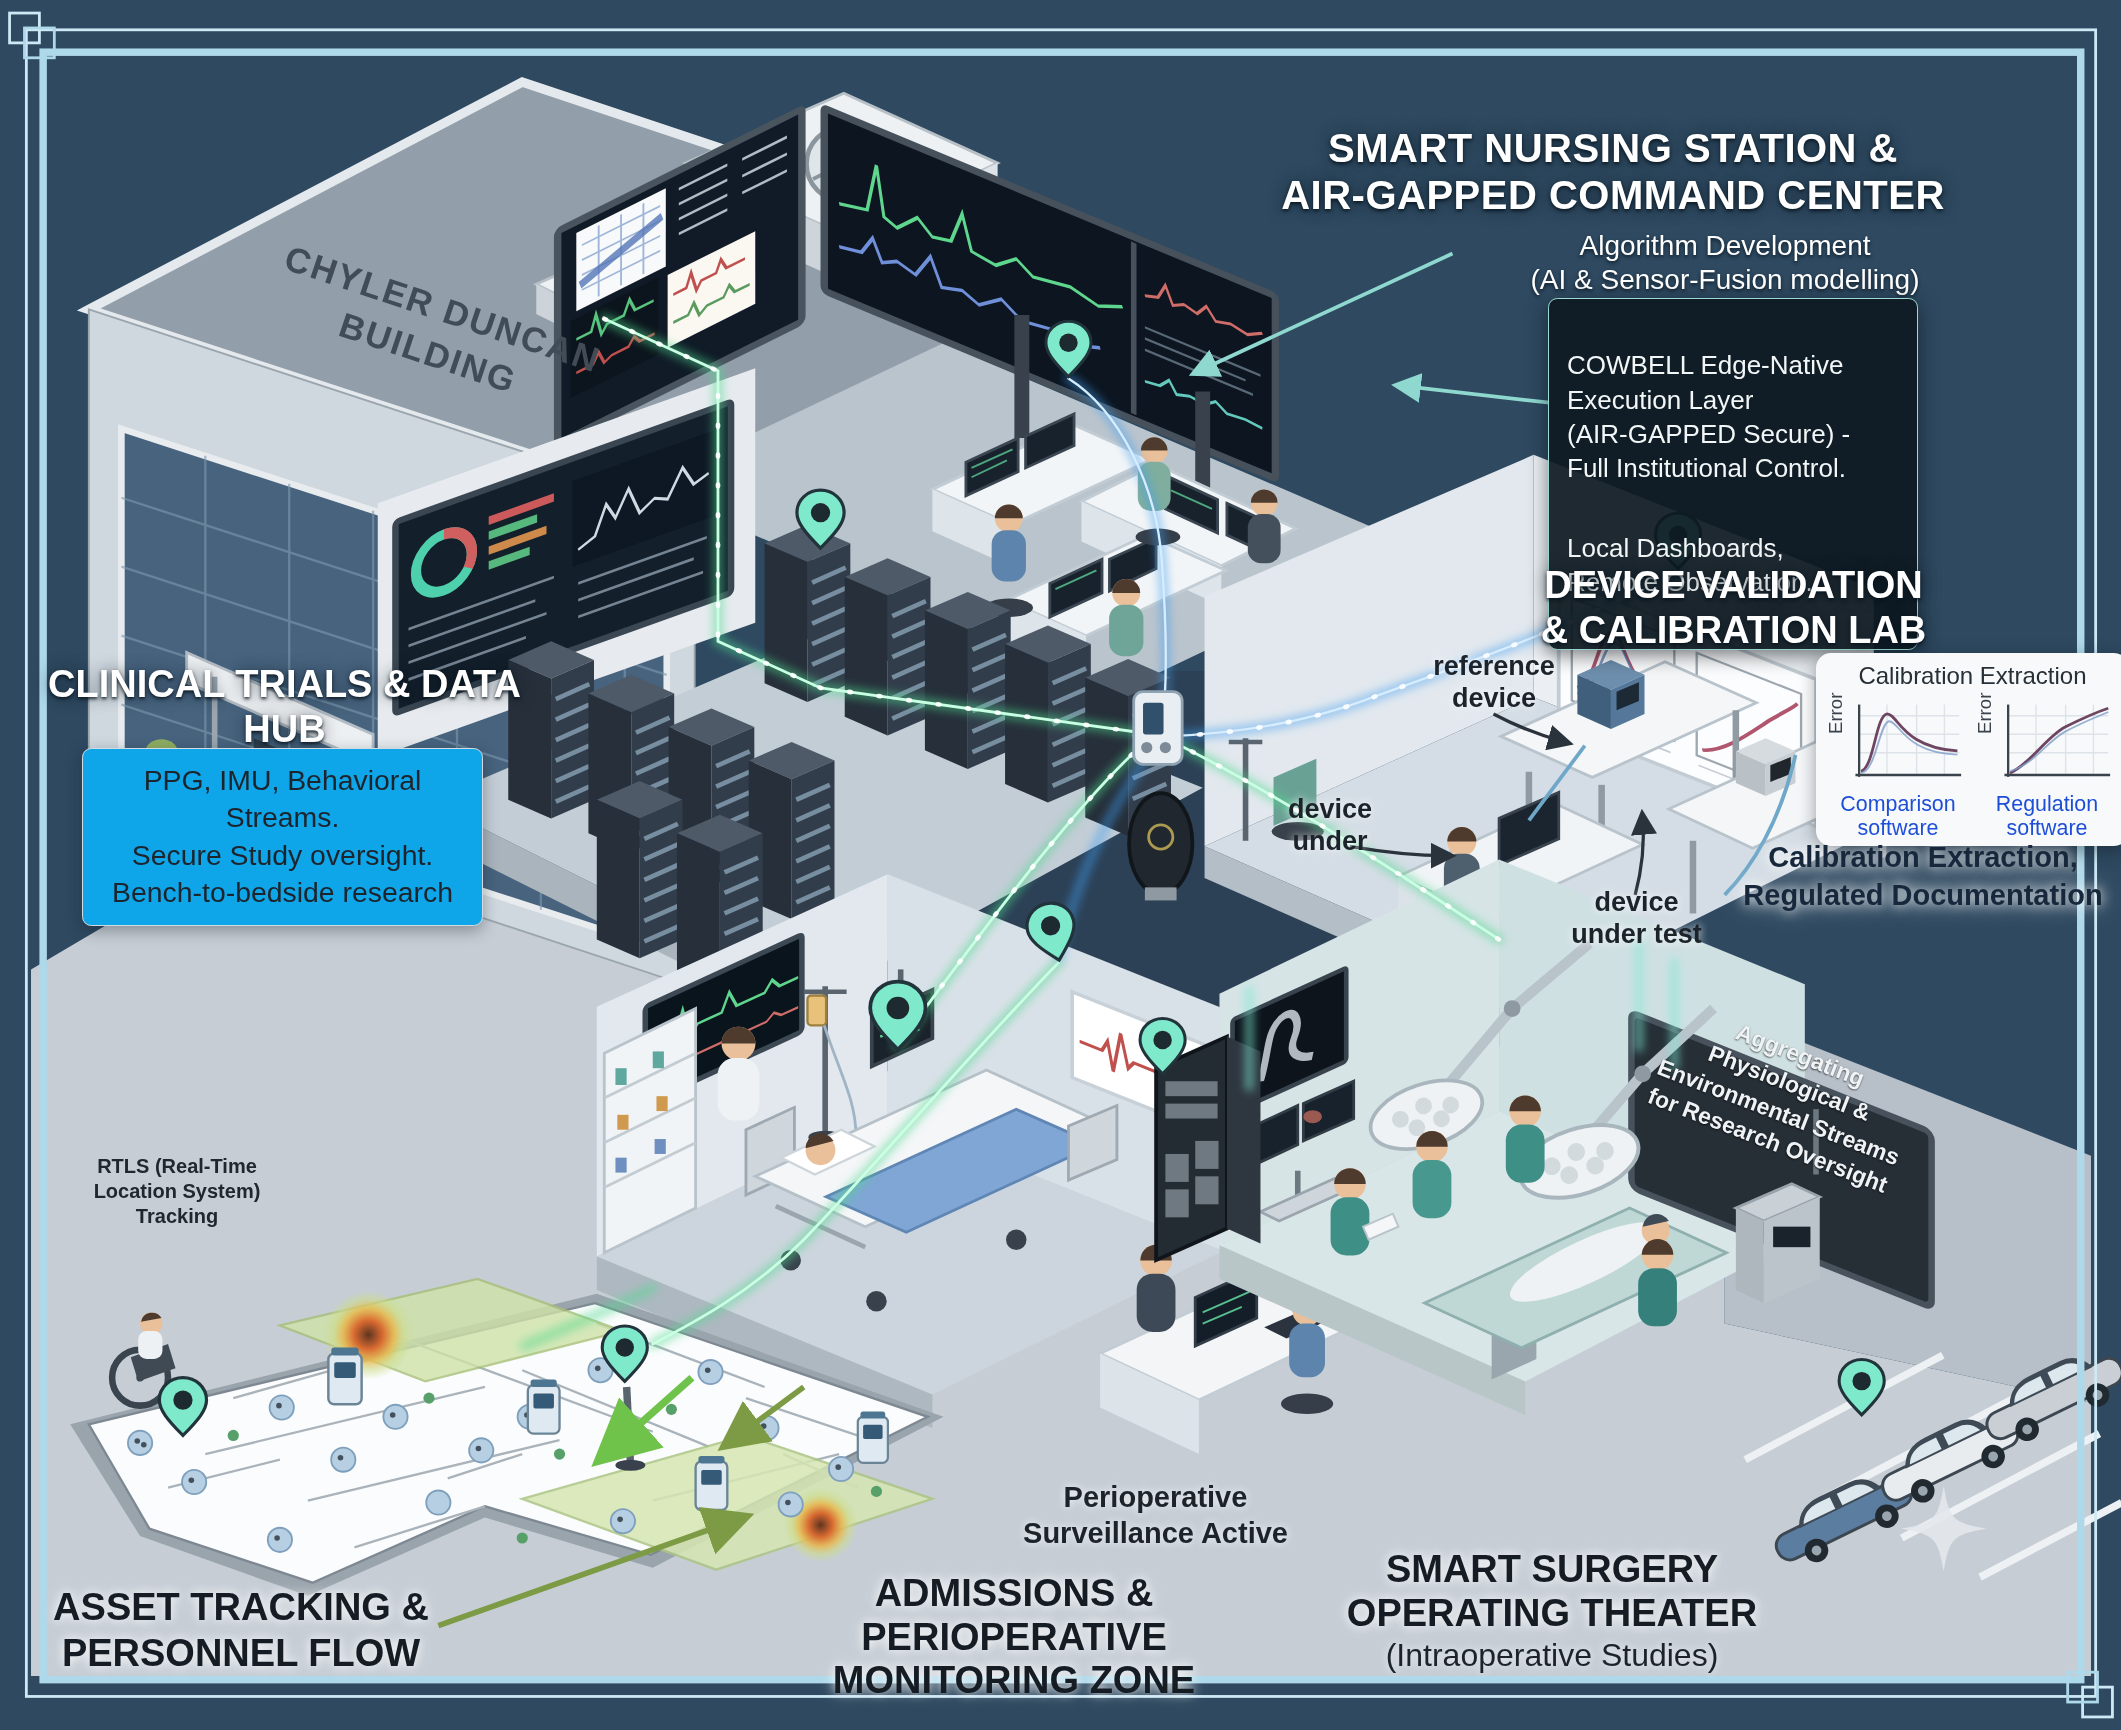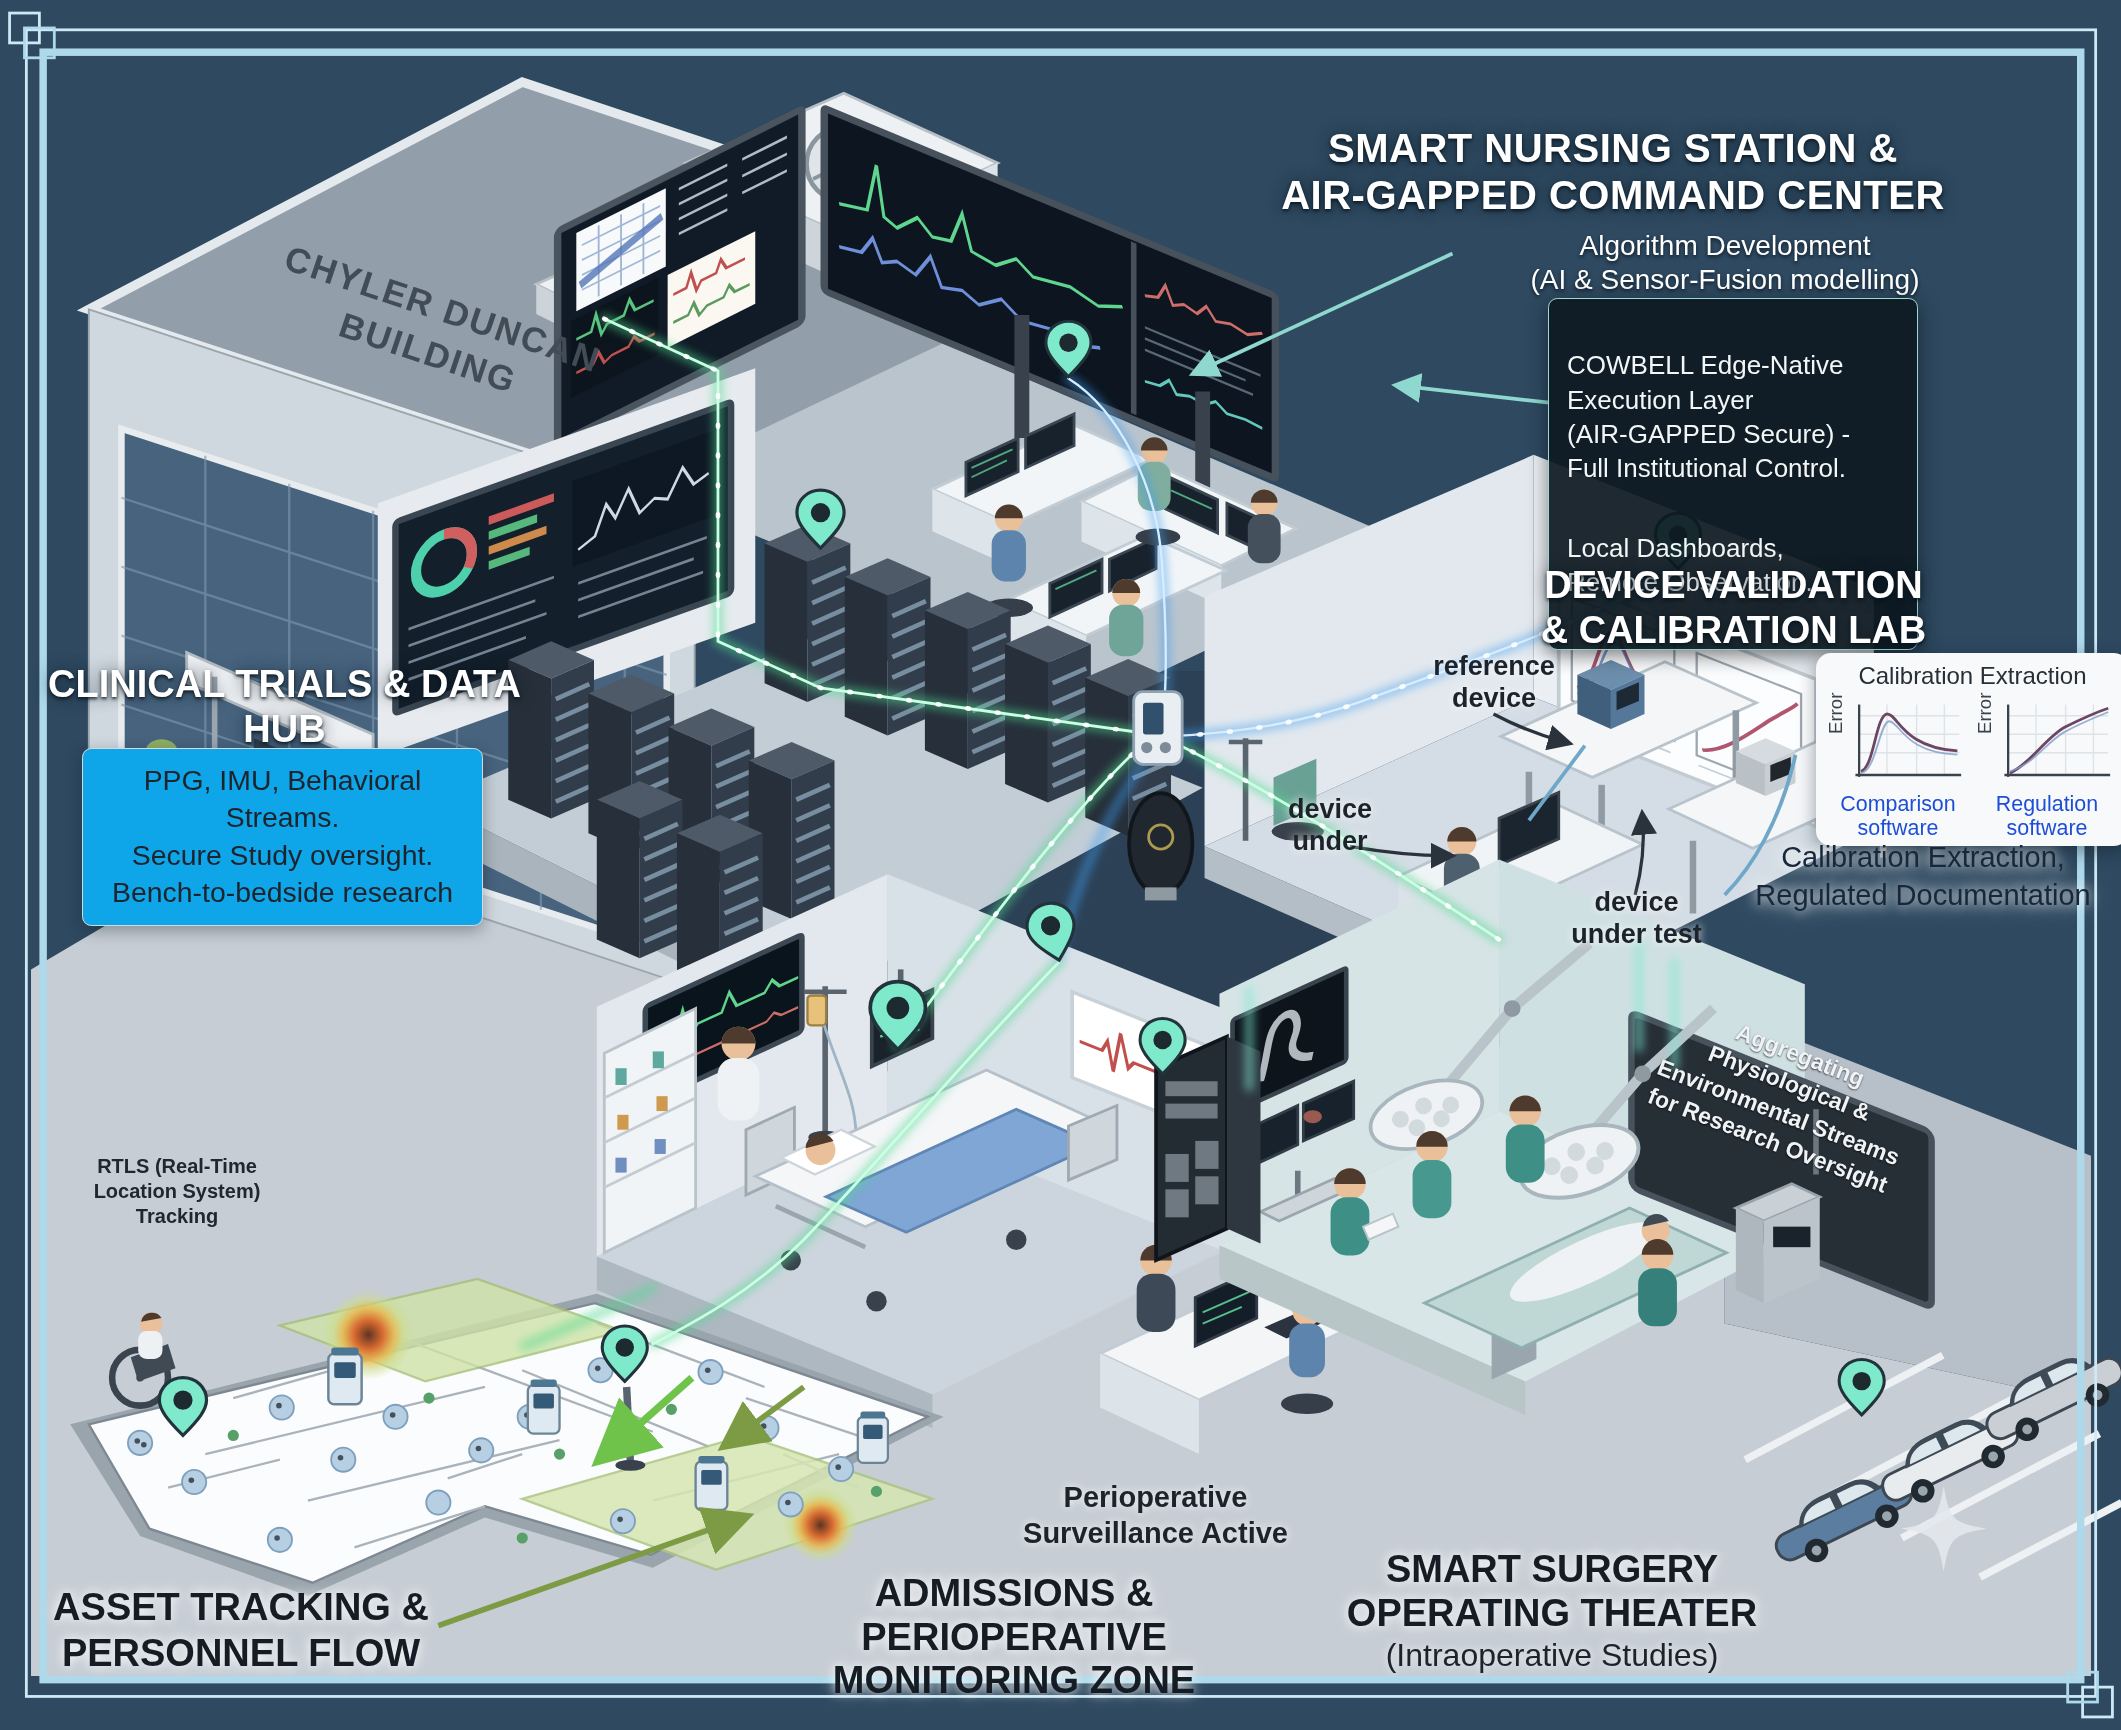--- a/index.html
+++ b/index.html
@@ -732,21 +732,21 @@
           <path d="M16,80 C40,68 56,40 76,30 C94,21 110,14 122,10" stroke="#6e4662" stroke-width="3" fill="none"></path>
           <path d="M16,78 C42,70 54,48 74,36 C92,26 108,20 122,14" stroke="#7f9cc9" stroke-width="2" fill="none" opacity="0.8"></path>
         </svg>
       </div>
       <div class="cap">Regulation
 software</div>
     </div>
   </div>
 </div>
 
-<div class="lbl c" style="left:1730px;top:839px;width:386px;font-size:29px;font-weight:400;color:#17273c;line-height:1.3;
+<div class="lbl c" style="left:1730px;top:839px;width:386px;font-size:29px;font-weight:700;color:#17273c;line-height:1.3;
             text-shadow:0 0 11.2px rgba(255,255,255,.95),0 0 24px rgba(255,255,255,.7);">Calibration Extraction,
 Regulated Documentation</div>
 
 <div class="lbl c hw" style="left:47px;top:662px;width:475px;font-size:38px;">CLINICAL TRIALS &amp; DATA HUB</div>
 <div class="white-box" style="left:82px;top:748px;width:384px;padding:13px 7.5px;font-size:28.4px;line-height:1.32;font-weight:500;">PPG, IMU, Behavioral Streams.
 Secure Study oversight.
 Bench-to-bedside research</div>
 
 <div class="lbl c" style="left:28px;top:1154px;width:298px;font-size:20px;font-weight:600;color:#20282f;line-height:1.25;">RTLS (Real-Time
 Location System)

